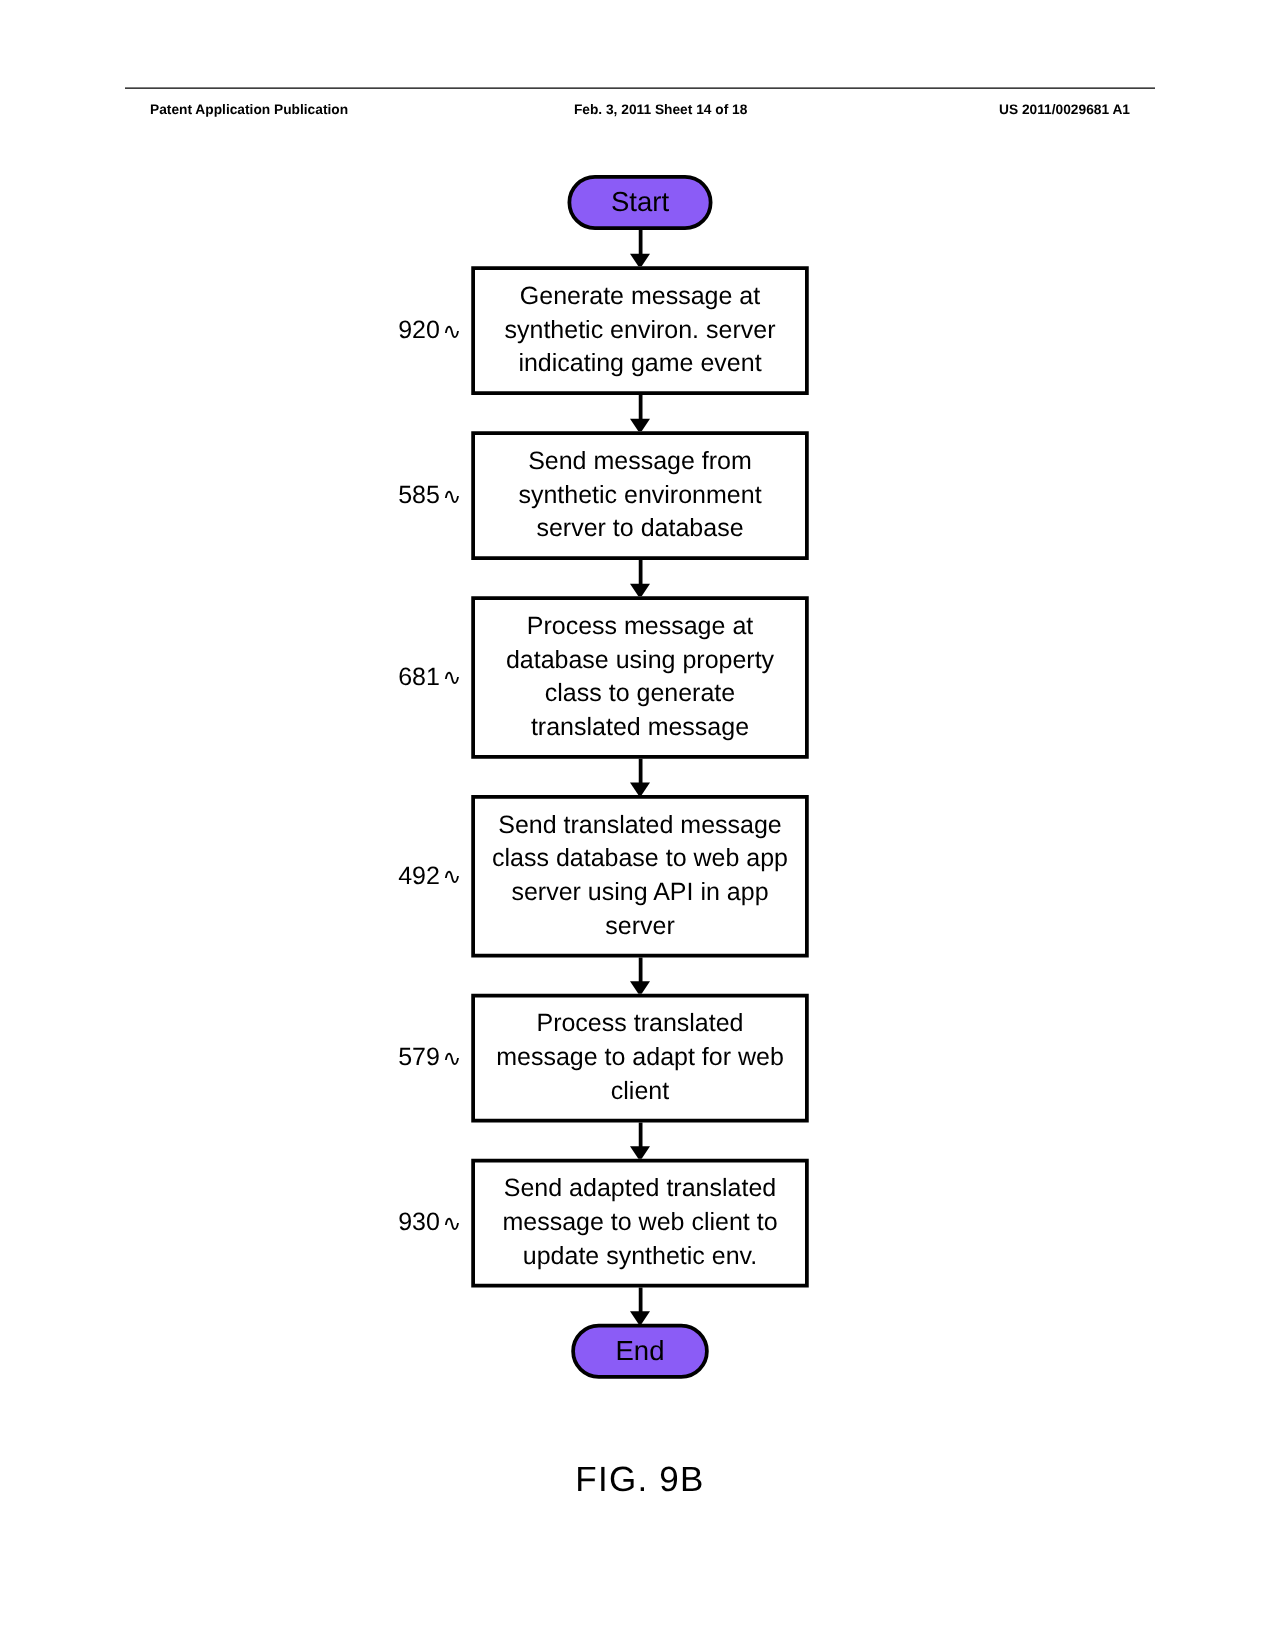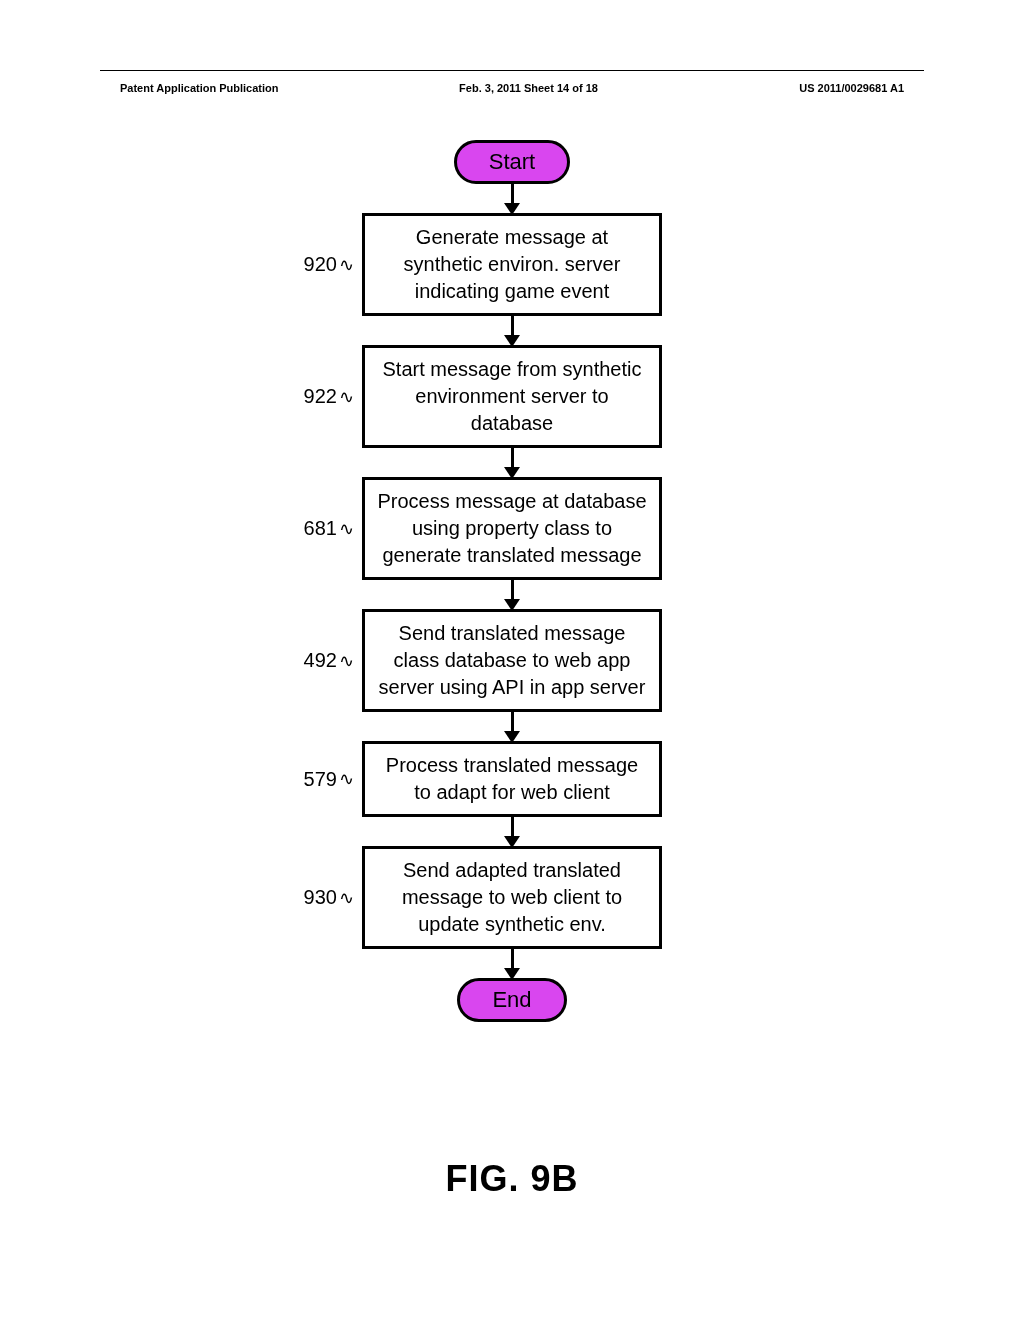--- a/index.html
+++ b/index.html
@@ -49,30 +49,30 @@
       display: flex;
       flex-direction: column;
       align-items: center;
     }
     .terminal {
       border: 3px solid #000;
       border-radius: 22px;
       padding: 6px 32px;
       font-size: 22px;
       text-align: center;
-      background: #d946ef;
+      background: #8b5cf6;
     }
     .process-box {
       border: 3px solid #000;
       padding: 8px 10px;
       font-size: 20px;
       text-align: center;
       line-height: 1.35;
       background: white;
-      width: 300px;
+      width: 270px;
     }
     .arrow {
       display: flex;
       flex-direction: column;
       align-items: center;
       margin: -2px 0;
     }
     .arrow-line {
       width: 3px;
       height: 22px;
@@ -103,22 +103,22 @@
     .label-connector {
       display: inline-block;
       font-size: 18px;
       margin-left: 2px;
     }
     .figure-label {
       position: absolute;
       bottom: 120px;
       left: 50%;
       transform: translateX(-50%);
-      font-size: 36px;
-      font-weight: bold;
+      font-size: 28px;
+      font-weight: normal;
       letter-spacing: 1px;
     }
   </style>
 </head>
 <body>
 
 <div class="header-border"></div>
 
 <div class="header">
   <span>Patent Application Publication</span>
@@ -145,24 +145,24 @@
     <div class="process-box">Generate message at synthetic environ. server indicating game event</div>
   </div>
 
   <div class="arrow">
     <div class="arrow-line"></div>
     <div class="arrow-head"></div>
   </div>
 
   <div class="step-row">
     <div class="step-label">
-      <span>922</span>
-        <span class="label-connector">∿</span>
-    </div>
-    <div class="process-box">Start message from synthetic environment server to database</div>
+      <span>585</span>
+        <span class="label-connector">∿</span>
+    </div>
+    <div class="process-box">Send message from synthetic environment server to database</div>
   </div>
 
   <div class="arrow">
     <div class="arrow-line"></div>
     <div class="arrow-head"></div>
   </div>
 
   <div class="step-row">
     <div class="step-label">
       <span>681</span>

